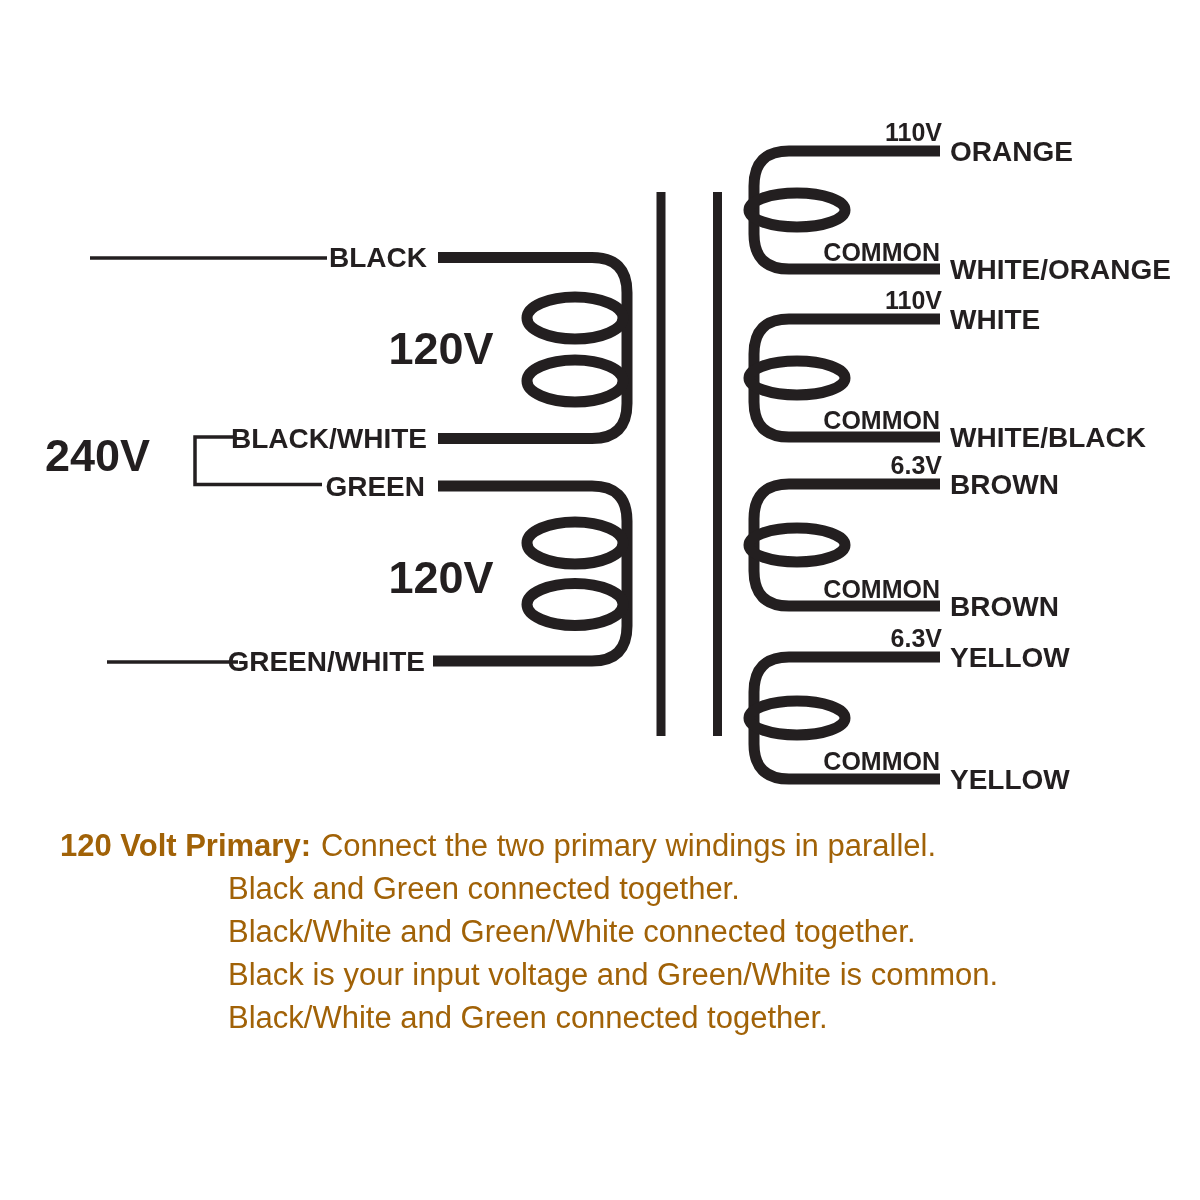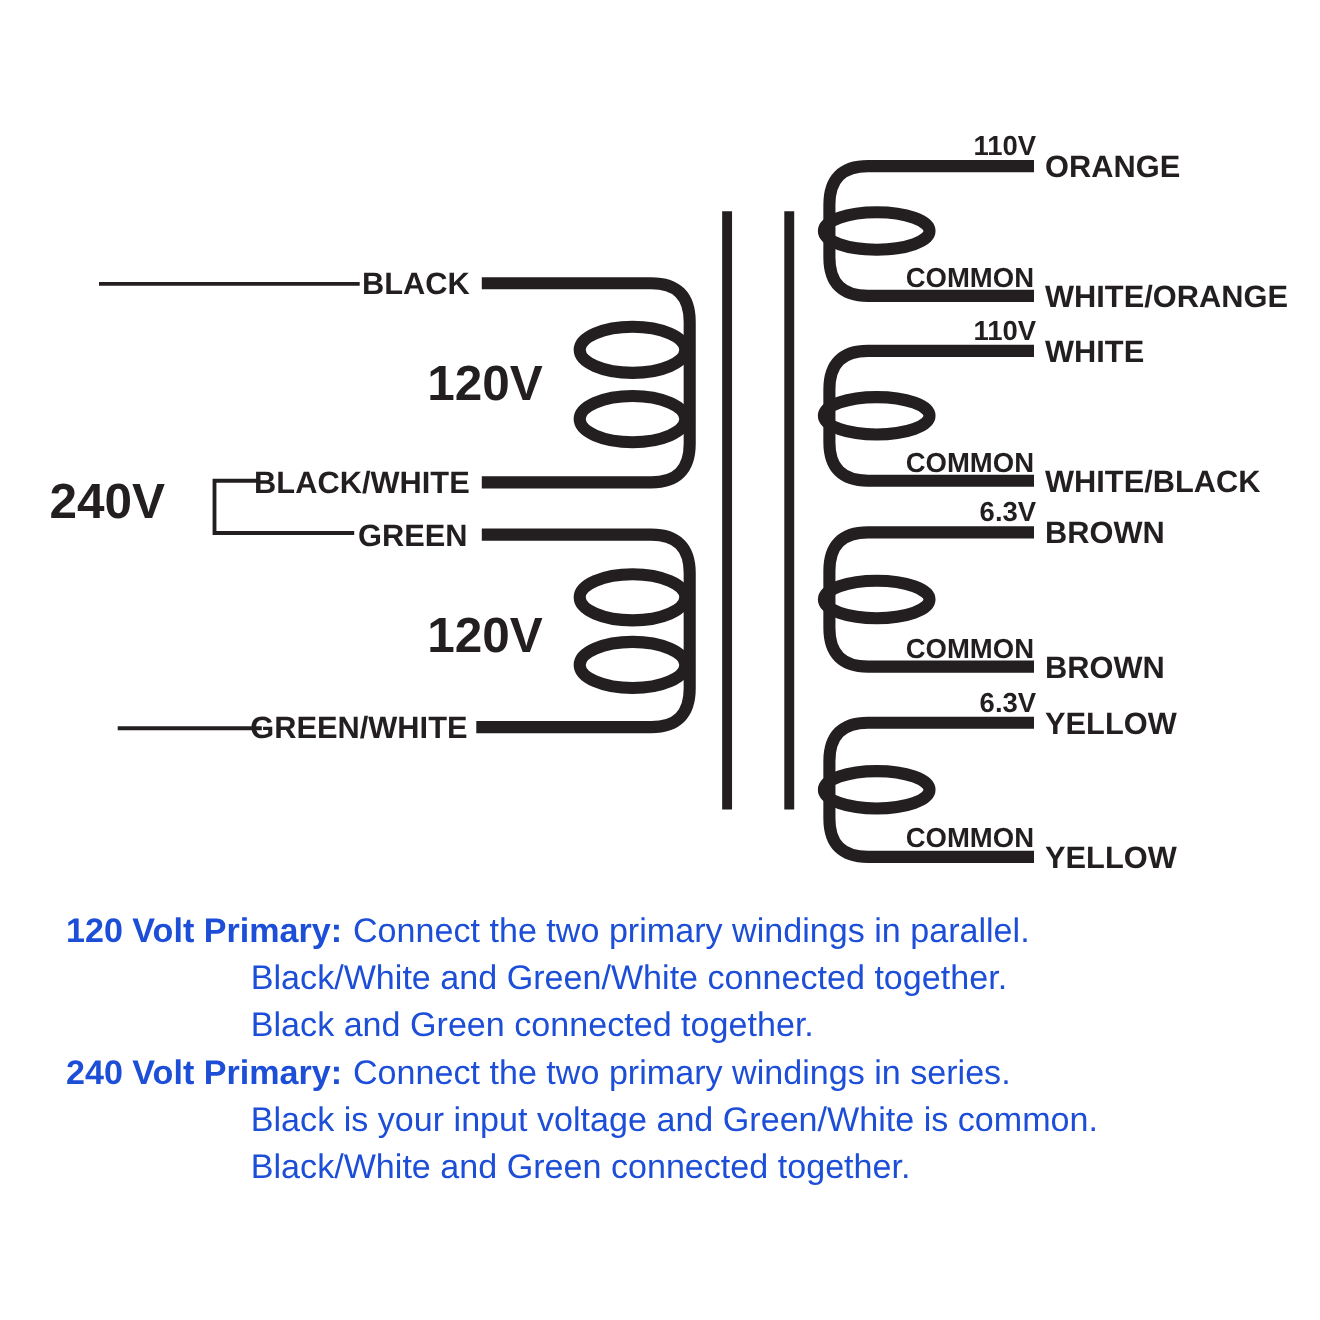--- a/index.html
+++ b/index.html
@@ -41,21 +41,21 @@
     fill: none;
   }
 
   .notes {
     position: absolute;
     left: 60px;
     top: 824px;
     width: 1100px;
     font-size: 31px;
     line-height: 43px;
-    color: #1d4ed8;
+    color: #a16207;
     white-space: nowrap;
   }
   .notes .line { height: 43px; }
   .notes .ind { padding-left: 168px; }
   .notes .b { font-weight: bold; margin-right: 0.32em; }
 </style>
 </head>
 <body>
 
 <div id="page">
@@ -124,22 +124,19 @@
       <text class="t28" x="950" y="667">YELLOW</text>
       <text class="t25 end" x="940" y="770">COMMON</text>
       <text class="t28" x="950" y="789">YELLOW</text>
     </g>
   </svg>
 
   <div class="notes">
     <div class="line">
       <span class="b">120 Volt Primary:</span><span>Connect the two primary windings in parallel.</span>
     </div>
+    <div class="line ind">Black and Green connected together.</div>
     <div class="line ind">Black/White and Green/White connected together.</div>
-    <div class="line ind">Black and Green connected together.</div>
-    <div class="line">
-      <span class="b">240 Volt Primary:</span><span>Connect the two primary windings in series.</span>
-    </div>
     <div class="line ind">Black is your input voltage and Green/White is common.</div>
     <div class="line ind">Black/White and Green connected together.</div>
   </div>
 
 </div>
 
 </body></html>

